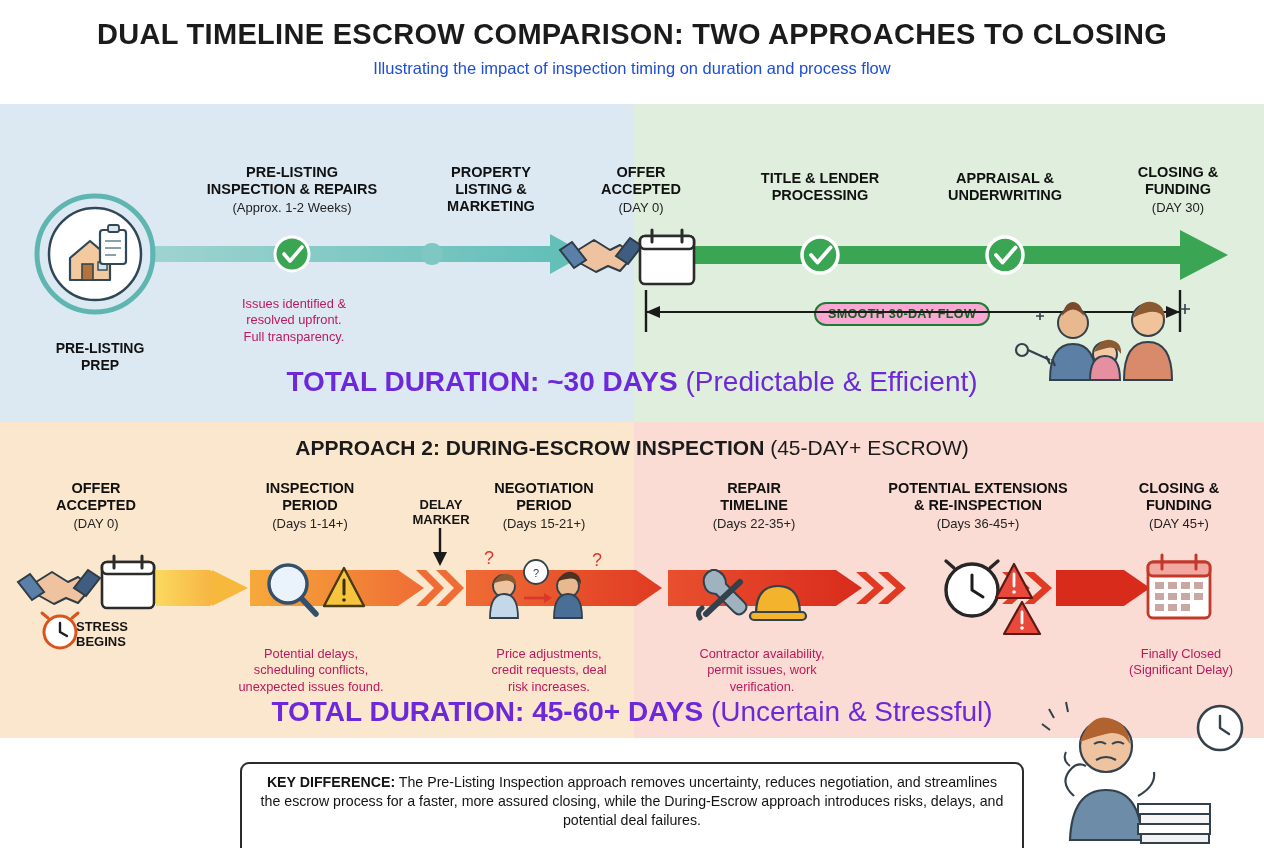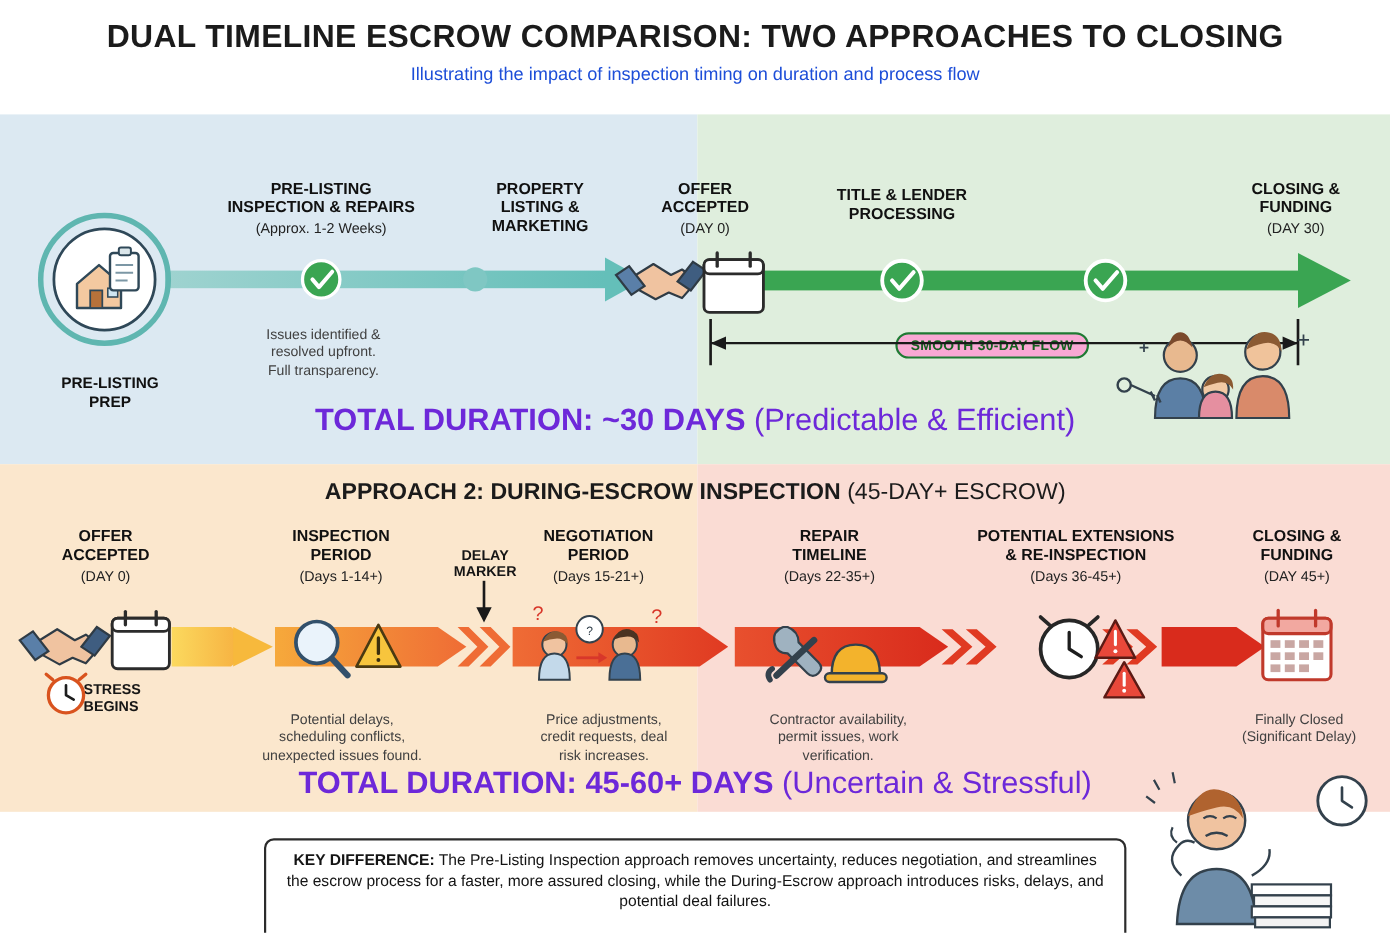--- a/index.html
+++ b/index.html
@@ -45,21 +45,21 @@
   .stage {
     position:absolute; text-align:center; line-height:1.18;
   }
   .stage .title {
     font-weight:bold; font-size:14.5px; color:#111; text-transform:uppercase;
   }
   .stage .sub { font-size:13px; color:#222; margin-top:2px; }
 
   
   .note {
-    position:absolute; text-align:center; font-size:12.8px; color:#404040;
+    position:absolute; text-align:center; font-size:12.8px; color:#be185d;
     line-height:1.28;
   }
 
   
   .total {
     position:absolute; width:100%; text-align:center; font-size:28px; color:#6d28d9;
   }
   .total b { font-weight:bold; }
   .total .light { font-weight:normal; }
 
@@ -127,20 +127,24 @@
       <div class="title" style="white-space:pre-line">OFFER
 ACCEPTED</div>
       <div class="sub">(DAY 0)</div>
     </div>
 
     <div class="stage" style="left:722px; top:66px; width:196px;">
       <div class="title" style="white-space:pre-line">TITLE &amp; LENDER
 PROCESSING</div>
     </div>
 
+    <div class="stage" style="left:910px; top:66px; width:190px;">
+      <div class="title" style="white-space:pre-line">APPRAISAL &amp;
+UNDERWRITING</div>
+    </div>
 
     <div class="stage" style="left:1098px; top:60px; width:160px;">
       <div class="title" style="white-space:pre-line">CLOSING &amp;
 FUNDING</div>
       <div class="sub">(DAY 30)</div>
     </div>
 
     <div class="note" style="left:156px; top:192px; width:276px; white-space:pre-line;">Issues identified &amp;
 resolved upfront.
 Full transparency.</div>

